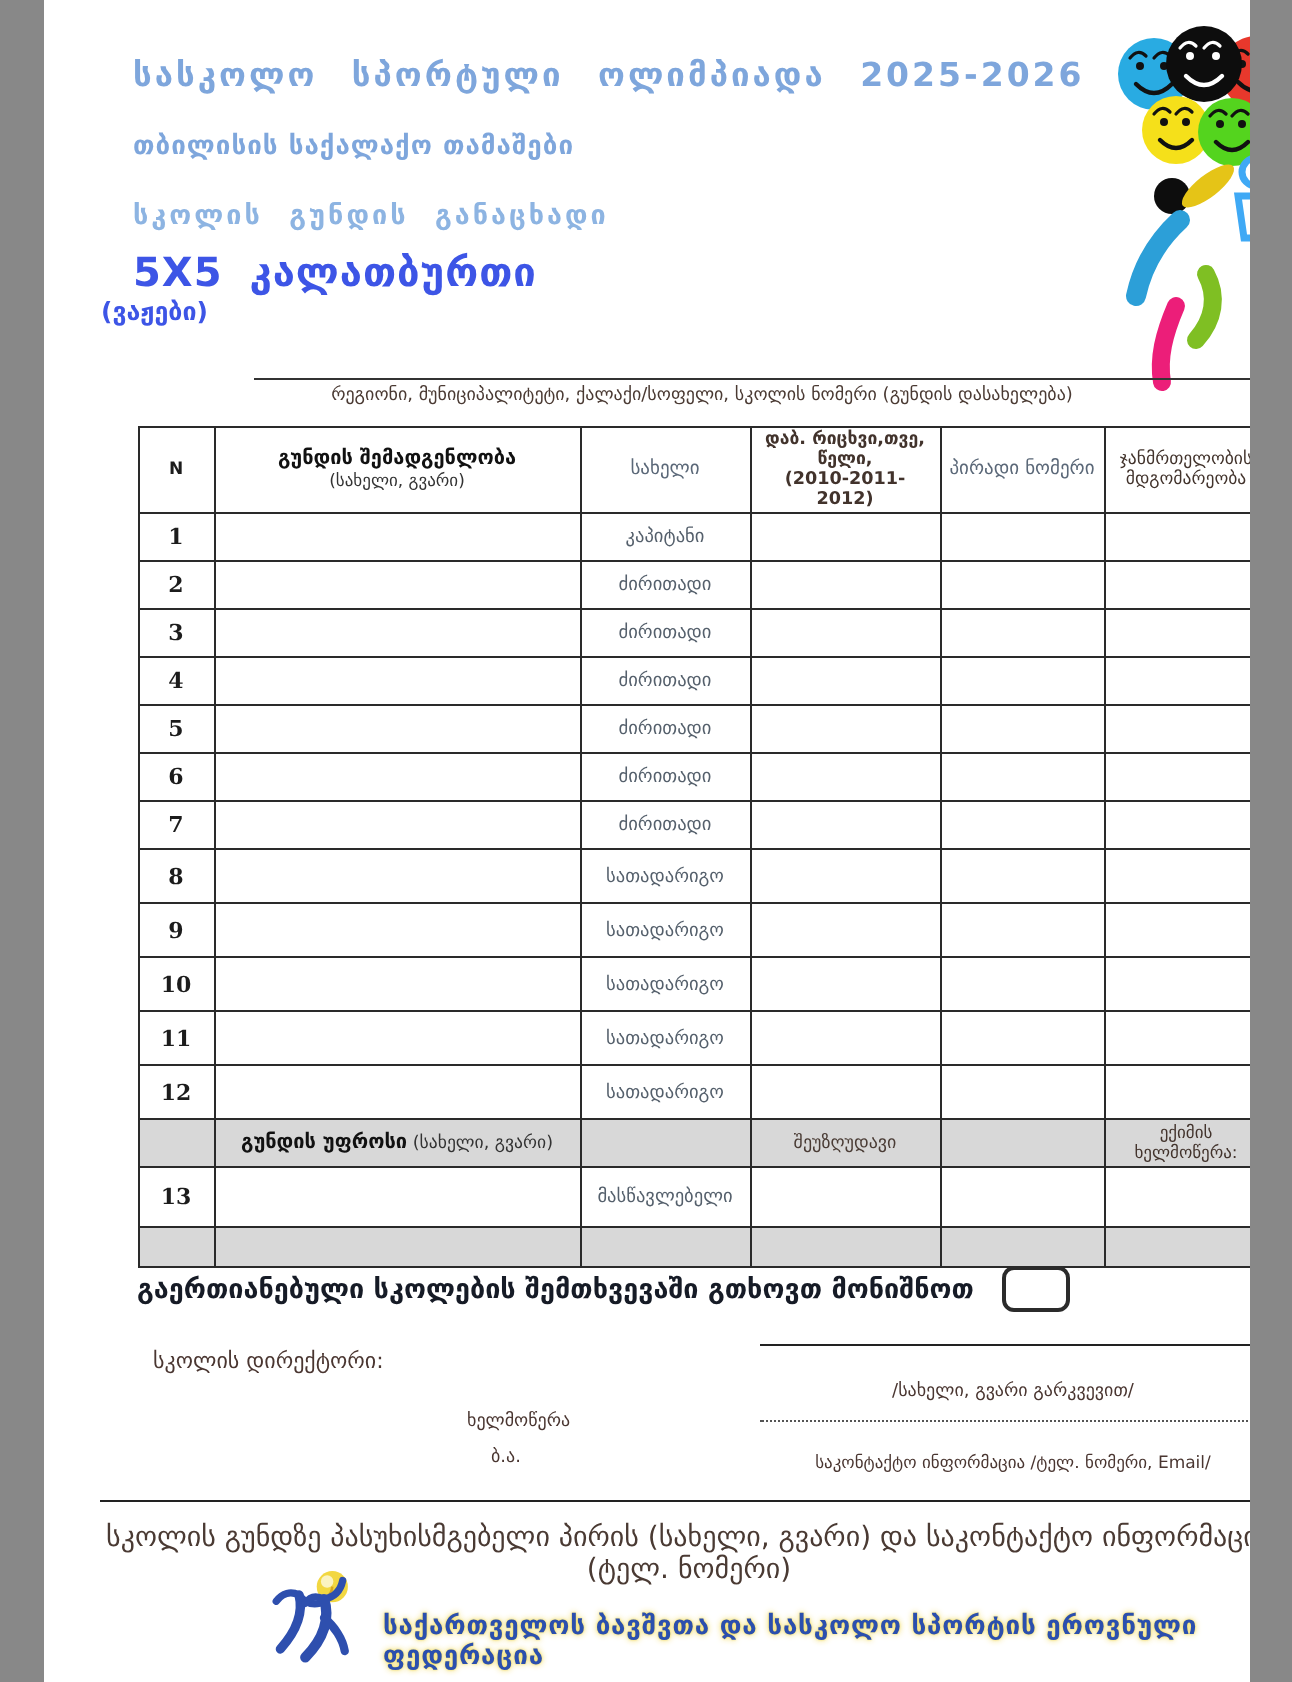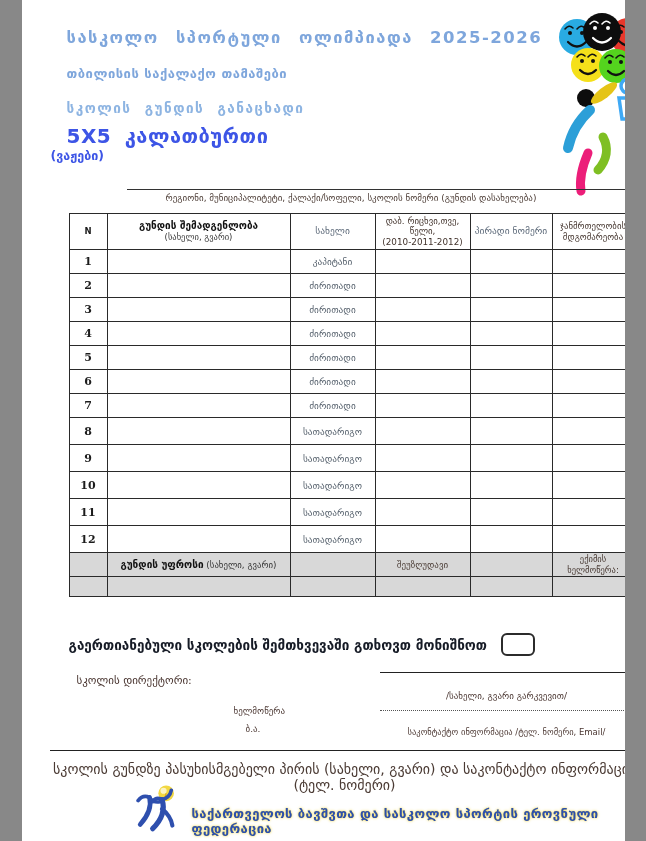--- a/index.html
+++ b/index.html
@@ -25,21 +25,21 @@
   table.roster{position:absolute;left:47px;top:213px;width:565px;border-collapse:collapse;table-layout:fixed;}
   table.roster td{border:1px solid #2a2a2a;padding:1px 3px;vertical-align:middle;overflow:hidden;}
   tr.h-header{height:36px;}
   tr.r-a{height:24px;} tr.r-b{height:27px;}
   tr.r-lead{height:24px;} tr.r-13{height:30px;} tr.r-end{height:20px;}
   .hdr{text-align:center;font-size:9.5px;line-height:1.15;}
   .hdr .hn{font-weight:bold;color:#1c1c1c;font-size:8.5px;}
   .hdr-name b{font-size:10px;color:#111;}
   .hdr-name .sub{font-size:8.5px;color:#333;font-weight:normal;}
   .hdr-status{color:#5b6878;font-size:9.5px;}
-  .hdr-dob{color:#42332c;font-size:8.8px;font-weight:normal;}
+  .hdr-dob{color:#42332c;font-size:8.8px;font-weight:bold;}
   .hdr-pn{color:#5b6878;font-size:9.5px;}
   .hdr-health{color:#42332c;font-size:8.8px;text-align:center;}
   td.c-num{text-align:center;font-family:"DejaVu Serif",serif;font-weight:bold;font-size:11px;color:#1c1c1c;}
   td.c-status{text-align:center;font-size:9.3px;color:#55606c;}
   .gray{background:#D8D8D8;}
   td.c-leader{text-align:center;font-size:9.5px;color:#111;}
   td.c-leader b{font-size:10px;}
   td.c-leader .sub{font-size:8.8px;color:#333;}
   td.c-dobval{text-align:center;font-size:9px;color:#4a3c35;}
   td.c-doc{text-align:center;font-size:8.5px;color:#42332c;line-height:1.2;}
@@ -254,20 +254,28 @@
         </td>
         <td class="gray"></td>
         <td class="gray c-dobval">შეუზღუდავი</td>
         <td class="gray"></td>
         <td class="gray c-doc">
           <span>ექიმის</span><br>
           <span>ხელმოწერა:</span>
         </td>
       </tr>
 
+      <tr class="r-13">
+        <td class="c-num">13</td>
+        <td></td>
+        <td class="c-status">მასწავლებელი</td>
+        <td></td>
+        <td></td>
+        <td></td>
+      </tr>
 
       <tr class="r-end">
         <td class="gray"></td>
         <td class="gray"></td>
         <td class="gray"></td>
         <td class="gray"></td>
         <td class="gray"></td>
         <td class="gray"></td>
       </tr>
     </tbody>

